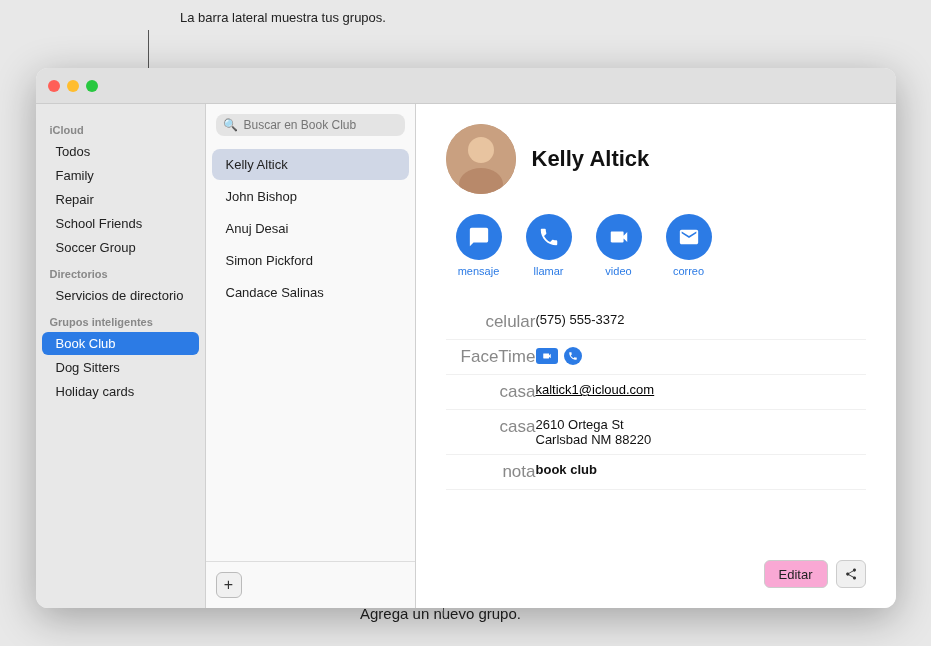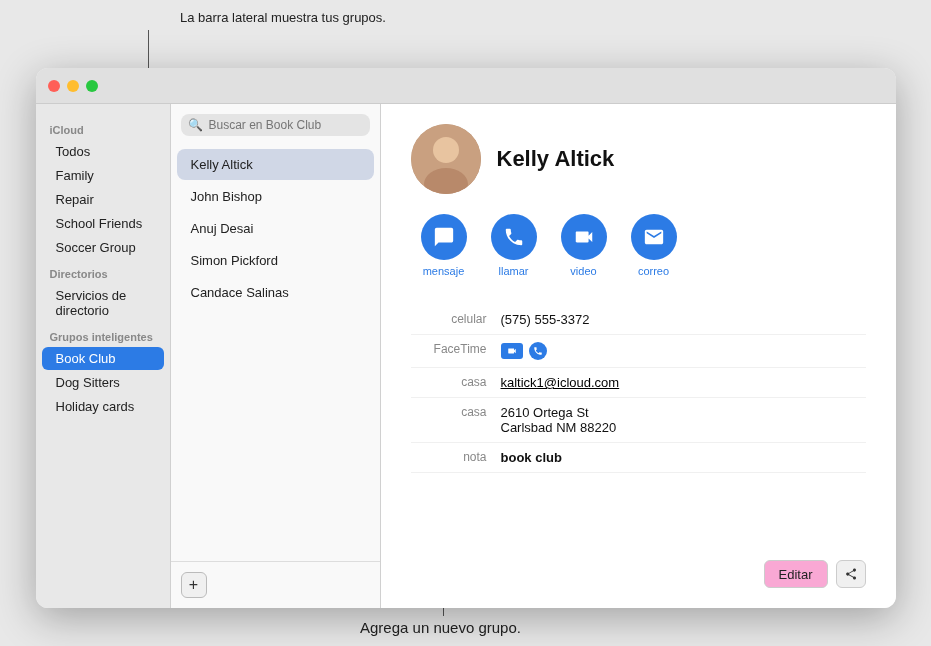--- a/index.html
+++ b/index.html
@@ -17,21 +17,21 @@
     .annotation-top {
       position: absolute;
       top: 10px;
       left: 180px;
       font-size: 13px;
       color: #222;
       white-space: nowrap;
     }
     .annotation-bottom {
       position: absolute;
-      bottom: 10px;
+      bottom: 24px;
       left: 360px;
       font-size: 15px;
       color: #222;
       white-space: nowrap;
     }
     .annotation-line-top {
       position: absolute;
       top: 30px;
       left: 148px;
       width: 1px;
@@ -89,21 +89,21 @@
     .tl-maximize { background: #28c840; }
 
     .content-area {
       display: flex;
       flex: 1;
       overflow: hidden;
     }
 
     
     .sidebar {
-      width: 135px;
+      width: 170px;
       background: #e8e8e8;
       padding: 12px 0;
       overflow-y: auto;
       flex-shrink: 0;
       border-right: 1px solid #d0d0d0;
     }
 
     .sidebar-section-label {
       font-size: 11px;
       color: #888;
@@ -275,23 +275,22 @@
       align-items: flex-start;
       padding: 7px 0;
       font-size: 13px;
       border-bottom: 1px solid #f0f0f0;
     }
 
     .info-label {
       width: 90px;
       text-align: right;
       color: #888;
-      padding-right: 14px;
       flex-shrink: 0;
-      font-size: 12px;
+      font-size: 17px;
     }
 
     .info-value {
       color: #111;
       flex: 1;
     }
 
     .facetime-icons {
       display: flex;
       gap: 6px;

